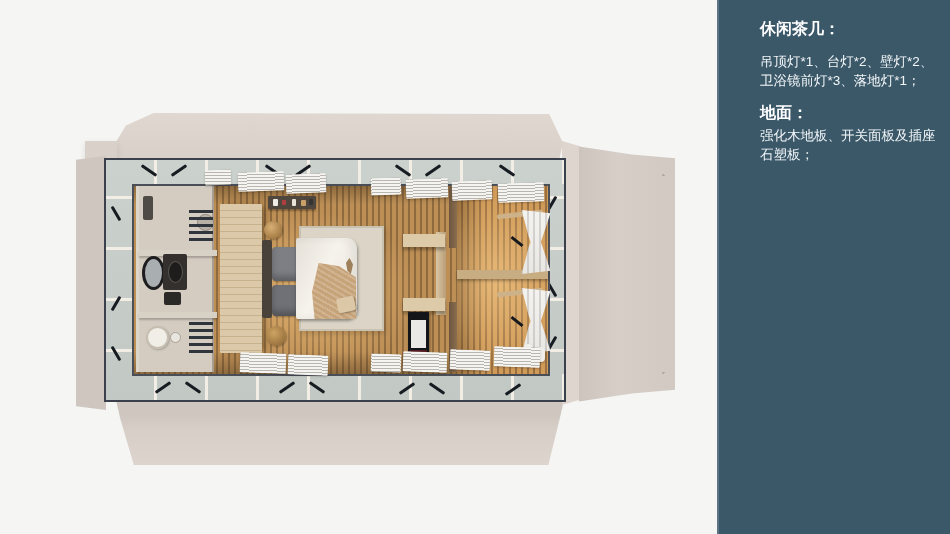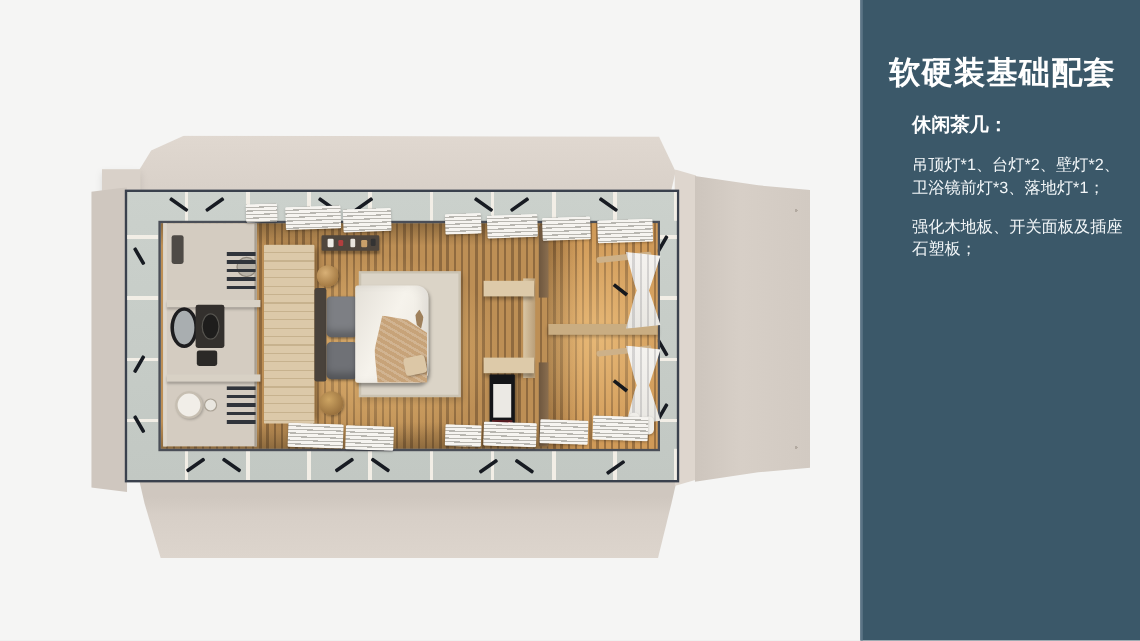--- a/index.html
+++ b/index.html
@@ -186,33 +186,33 @@
 
     <div class="blind" style="left:240px;top:353px;width:46px;height:20px;transform:rotate(2deg);"></div>
     <div class="blind" style="left:288px;top:355px;width:40px;height:20px;transform:rotate(2deg);"></div>
     <div class="blind" style="left:371px;top:354px;width:30px;height:18px;transform:rotate(2deg);"></div>
     <div class="blind" style="left:403px;top:352px;width:44px;height:20px;transform:rotate(2deg);"></div>
     <div class="blind" style="left:450px;top:350px;width:40px;height:20px;transform:rotate(2deg);"></div>
     <div class="blind" style="left:494px;top:347px;width:46px;height:20px;transform:rotate(2deg);"></div>
   </div>
 
   <aside class="panel" style="background-color: rgb(59, 88, 105);">
-    <h1>软硬装基础配套</h1>
     <div class="sections">
       <section>
         <h2>休闲茶几：</h2>
       </section>
       <section>
       </section>
       <section>
         <p>吊顶灯*1、台灯*2、壁灯*2、
 卫浴镜前灯*3、落地灯*1；</p>
       </section>
       <section>
       </section>
       <section>
+        <h2>地面：</h2>
         <p>强化木地板、开关面板及插座
 石塑板；</p>
       </section>
     </div>
   </aside>
 
 </div>
 
 </body></html>

